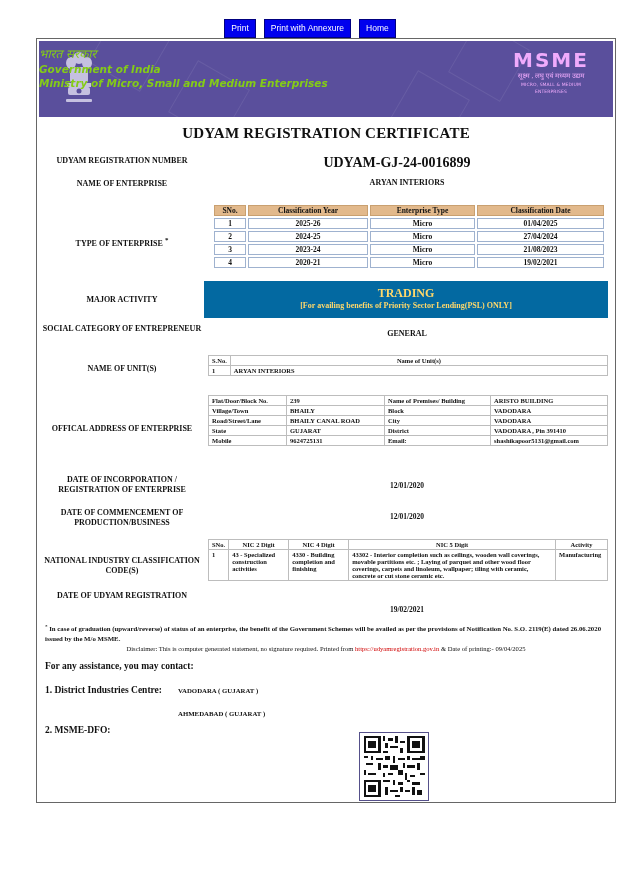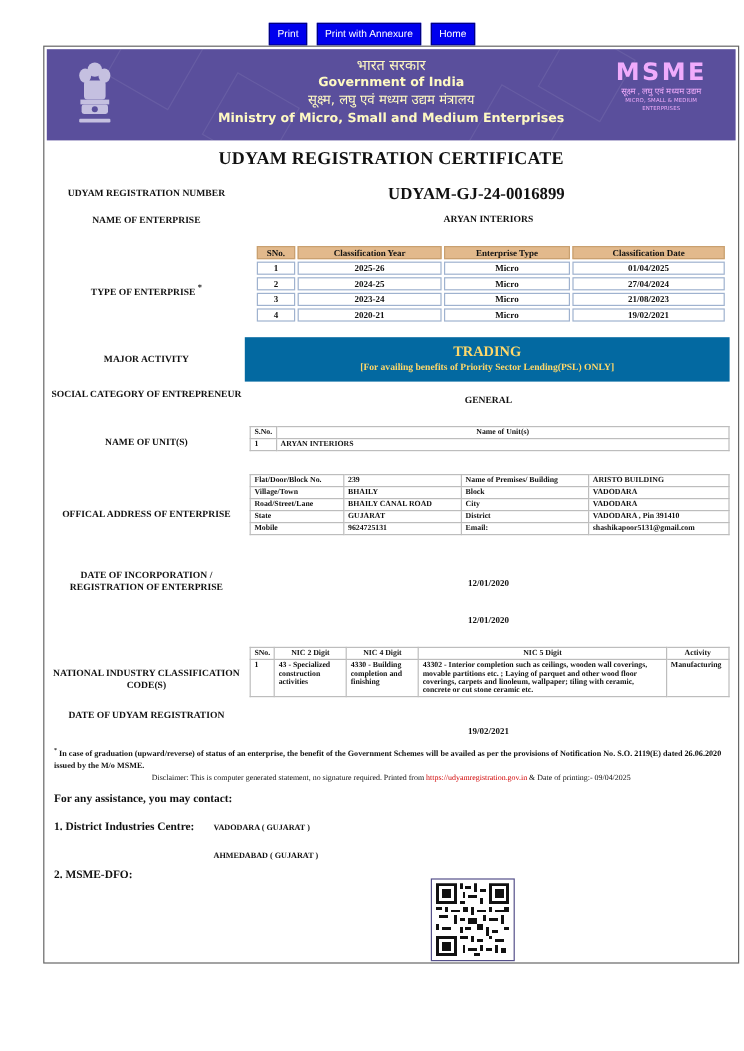--- a/index.html
+++ b/index.html
@@ -14,21 +14,21 @@
   }
 
   .cert { position: absolute; left: 36px; top: 38px; width: 580px; height: 765px; border: 1px solid #666; background: #fff; }
 
   .banner {
     position: absolute; left: 2px; top: 2px; width: 574px; height: 76px;
     background: #5a4f9c; overflow: hidden;
   }
   .banner .hex { position: absolute; border: 1px solid rgba(255,255,255,0.08); transform: rotate(30deg); }
   .banner .emblem { position: absolute; left: 22px; top: 8px; width: 36px; height: 58px; }
-  .banner .center { position: absolute; left: 0; width: 574px; top: 6px; text-align: center; color: #fef9c3; font-family: "DejaVu Sans", sans-serif; }
+  .banner .center { position: absolute; left: 0; width: 574px; top: 6px; color: #84cc16; font-family: "DejaVu Sans", sans-serif; font-style: italic; }
   .banner .hi1 { font-size: 12px; line-height: 15px; }
   .banner .en1 { font-size: 10.5px; font-weight: bold; line-height: 14px; }
   .banner .hi2 { font-size: 11px; line-height: 16px; }
   .banner .en2 { font-size: 10.5px; font-weight: bold; line-height: 14px; }
   .banner .msme { position: absolute; right: 16px; top: 8px; width: 92px; color: #f0abfc; text-align: center; }
   .banner .msme .logo { font-family: "DejaVu Sans", sans-serif; font-weight: bold; font-size: 20px; letter-spacing: 2px; line-height: 22px; }
   .banner .msme .hi { font-size: 7px; line-height: 10px; font-family: Liberation Serif, serif; }
   .banner .msme .en { font-size: 4.5px; line-height: 7px; font-family: "DejaVu Sans", sans-serif; letter-spacing: 0.1px; }
 
   .title { position: absolute; top: 86px; left: 0; width: 578px; text-align: center; font-size: 15px; font-weight: bold; letter-spacing: 0.2px; }
@@ -87,21 +87,20 @@
         <rect x="9" y="18" width="18" height="16" rx="3"></rect>
         <rect x="6" y="34" width="24" height="4"></rect>
         <rect x="7" y="38" width="22" height="8" rx="2"></rect>
         <circle cx="18" cy="42" r="2.5" fill="#5a4f9c"></circle>
         <rect x="5" y="50" width="26" height="3" rx="1"></rect>
       </g>
     </svg>
     <div class="center">
       <div class="hi1">भारत सरकार</div>
       <div class="en1">Government of India</div>
-      <div class="hi2">सूक्ष्म, लघु एवं मध्यम उद्यम मंत्रालय</div>
       <div class="en2">Ministry of Micro, Small and Medium Enterprises</div>
     </div>
     <div class="msme">
       <div class="logo">MSME</div>
       <div class="hi">सूक्ष्म , लघु एवं मध्यम उद्यम</div>
       <div class="en">MICRO, SMALL &amp; MEDIUM ENTERPRISES</div>
     </div>
   </div>
 
   <div class="title">UDYAM REGISTRATION CERTIFICATE</div>
@@ -208,20 +207,21 @@
       <td>9624725131</td>
       <td>Email:</td>
       <td>shashikapoor5131@gmail.com</td>
     </tr>
   </tbody>
     </table>
 
   <div class="lbl" style="left:5px;top:436px;width:160px;">DATE OF INCORPORATION / REGISTRATION OF ENTERPRISE</div>
   <div class="val" style="left:270px;top:442px;width:200px;font-size:7.5px;">12/01/2020</div>
 
+  <div class="lbl" style="left:5px;top:469px;width:160px;">DATE OF COMMENCEMENT OF PRODUCTION/BUSINESS</div>
   <div class="val" style="left:270px;top:473px;width:200px;font-size:7.5px;">12/01/2020</div>
 
   <div class="lbl" style="left:5px;top:517px;width:160px;">NATIONAL INDUSTRY CLASSIFICATION CODE(S)</div>
   <table class="grid" style="position:absolute;left:171px;top:500px;width:400px;font-size:6.5px;">
     <tbody>
         <tr>
       <th style="width:18px;">SNo.</th>
       <th style="width:60px;text-align:center;">NIC 2 Digit</th>
       <th style="width:60px;text-align:center;">NIC 4 Digit</th>
       <th style="text-align:center;">NIC 5 Digit</th>

